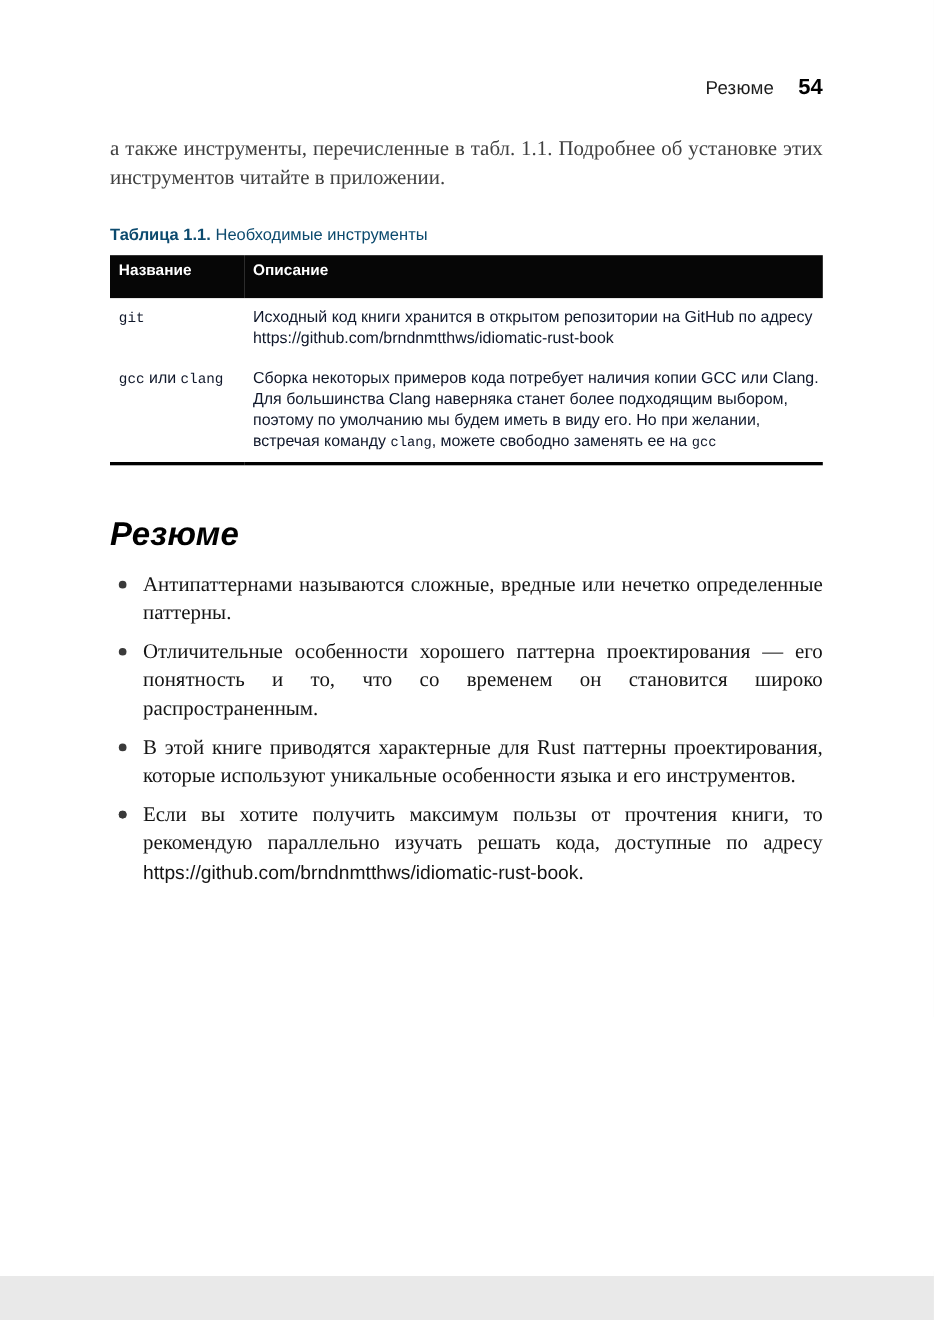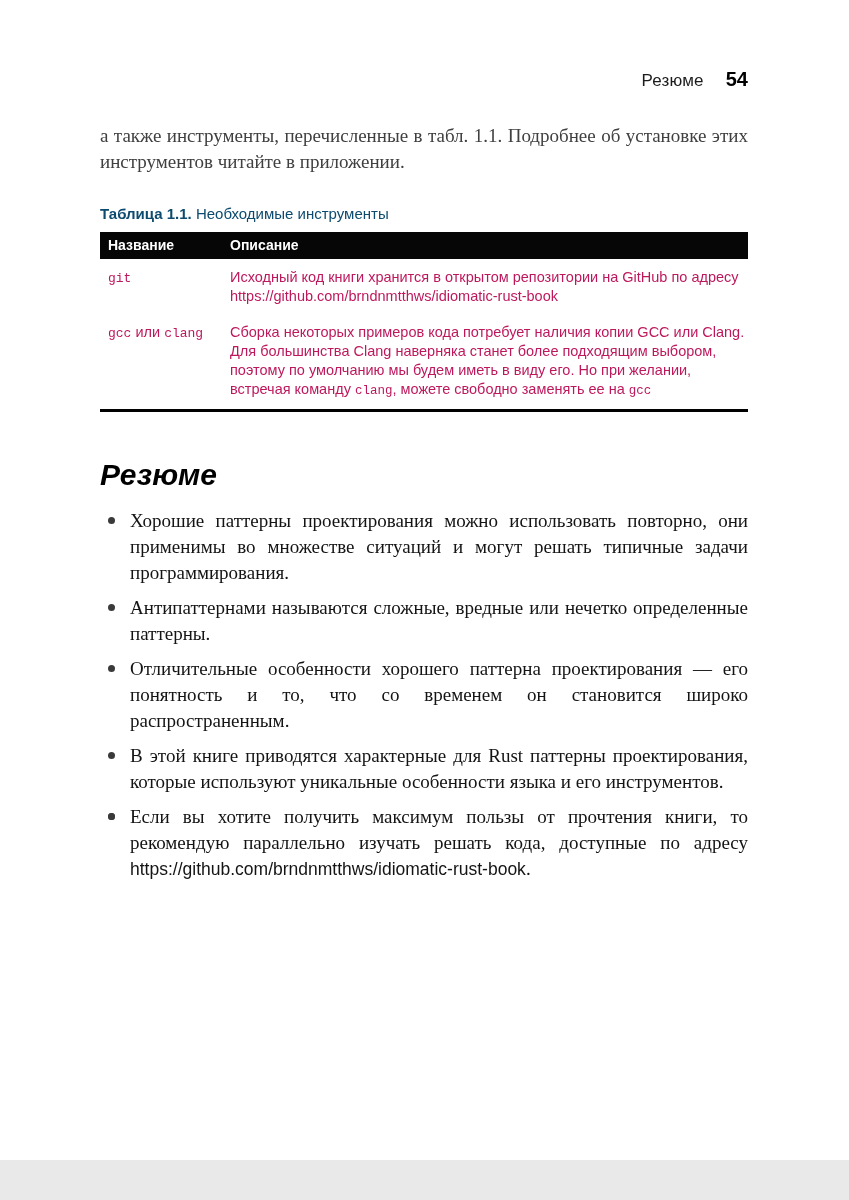--- a/index.html
+++ b/index.html
@@ -53,28 +53,28 @@
     border-collapse: collapse;
     border-bottom: 3px solid #000;
     font-family: "Liberation Sans", sans-serif;
   }
   table.tools-table thead th {
     background: #060606;
     color: #ffffff;
     font-size: 14px;
     font-weight: 700;
     text-align: left;
-    padding: 5px 8px 6px 8px;
+    padding: 5px 8px 18px 8px;
   }
   table.tools-table th.col-name { width: 122px; }
   table.tools-table td {
     vertical-align: top;
     font-size: 14.5px;
     line-height: 19px;
-    color: #be185d;
+    color: #0f172a;
     padding: 9px 0 8px 8px;
   }
   table.tools-table td.name-cell { padding-right: 4px; }
   table.tools-table td.desc-cell { padding-left: 8px; padding-right: 2px; }
   .mono {
     font-family: "Liberation Mono", monospace;
     font-size: 13px;
   }
   .desc-cell .mono { font-size: 12.5px; }
 
@@ -156,24 +156,20 @@
         </td>
       </tr>
     </tbody>
   </table>
 
   <h1 class="section-title">Резюме</h1>
 
   <ul class="summary-list">
     <li>
       <span class="bullet-dot"></span>
-      <span>Хорошие паттерны проектирования можно использовать повторно, они применимы во множестве ситуаций и могут решать типичные задачи программирования.</span>
-    </li>
-    <li>
-      <span class="bullet-dot"></span>
       <span>Антипаттернами называются сложные, вредные или нечетко определенные паттерны.</span>
     </li>
     <li>
       <span class="bullet-dot"></span>
       <span>Отличительные особенности хорошего паттерна проектирования — его понятность и то, что со временем он становится широко распространенным.</span>
     </li>
     <li>
       <span class="bullet-dot"></span>
       <span>В этой книге приводятся характерные для Rust паттерны проектирования, которые используют уникальные особенности языка и его инструментов.</span>
     </li>

